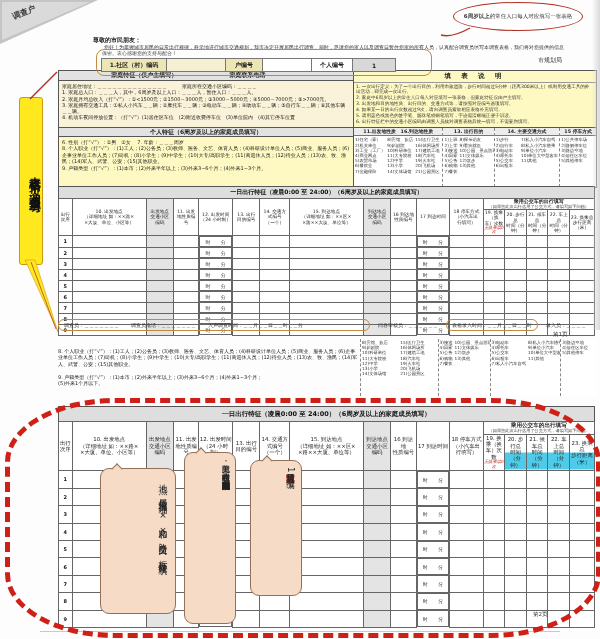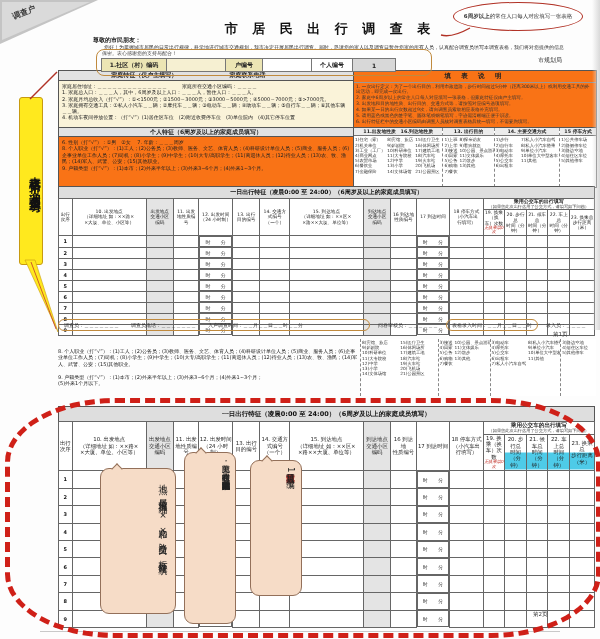--- a/index.html
+++ b/index.html
@@ -23,21 +23,21 @@
   .greet-body{left:104px;top:44px;width:492px;font-size:5px;white-space:nowrap;overflow:hidden;color:#333;}
   .agency{left:538px;top:56px;font-size:6px;color:#333;}
   
   .id-box{left:96px;top:49px;width:334px;height:25px;border:1.5px solid #c08a3e;border-radius:8px;z-index:2;}
   .id-note{position:absolute;left:5px;top:0px;font-size:5px;color:#444;white-space:nowrap;}
   .id-row{position:absolute;left:4px;top:8px;display:flex;height:14px;}
   .id-cell{border:1px solid #777;border-left:none;font-size:6px;display:flex;align-items:center;
            justify-content:center;font-weight:bold;}
   .id-cell:first-child{border-left:1px solid #777;}
   
-  .panel{border:1px solid #555;background:#f97316;overflow:hidden;}
+  .panel{border:1px solid #555;background:#fef9c3;overflow:hidden;}
   .sec-head{background:#e2e2e2;border-bottom:1px solid #555;display:flex;align-items:center;
             font-size:6px;font-weight:bold;}
   .hh-body{background:#faf3d9;padding:2px 3px;font-size:5px;line-height:1.25;color:#222;}
   .inst-title{font-size:6.5px;font-weight:bold;text-align:center;letter-spacing:4px;padding:1px 0;
             border-bottom:1px solid #999;}
   .inst-body{padding:1px 2px;font-size:4.6px;line-height:1.18;color:#333;}
   .inst-body div{margin-bottom:0.5px;}
   .pers-body{padding:2px 3px;font-size:5px;line-height:1.28;color:#222;}
   
   .codes{display:flex;align-items:stretch;background:#fff;}
@@ -97,21 +97,20 @@
 </style>
 </head>
 <body>
 
 <div class="stage">
 
   <div class="abs corner-tri"></div>
   <div class="abs corner-tri-inner"></div>
   <div class="abs corner-label">调查户</div>
 
-  <div class="abs title">市 居 民 出 行 调 查 表</div>
 
   <div class="abs top-bubble">
     <span><b>6周岁以上</b><span>的常住人口每人对应填写一张表格</span></span>
   </div>
 
   <div class="abs greet-salute">尊敬的市民朋友：</div>
   <div class="abs greet-body">您好！为掌握城市居民的日常出行规律，科学地进行城市交通规划，我市决定开展居民出行调查。届时，恳请您的家人以及调查日暂住您家的所有人员，认真配合调查员填写本调查表格，我们将对您提供的信息</div>
   <div class="abs agency">市规划局</div>
 
   <div class="abs id-box">

